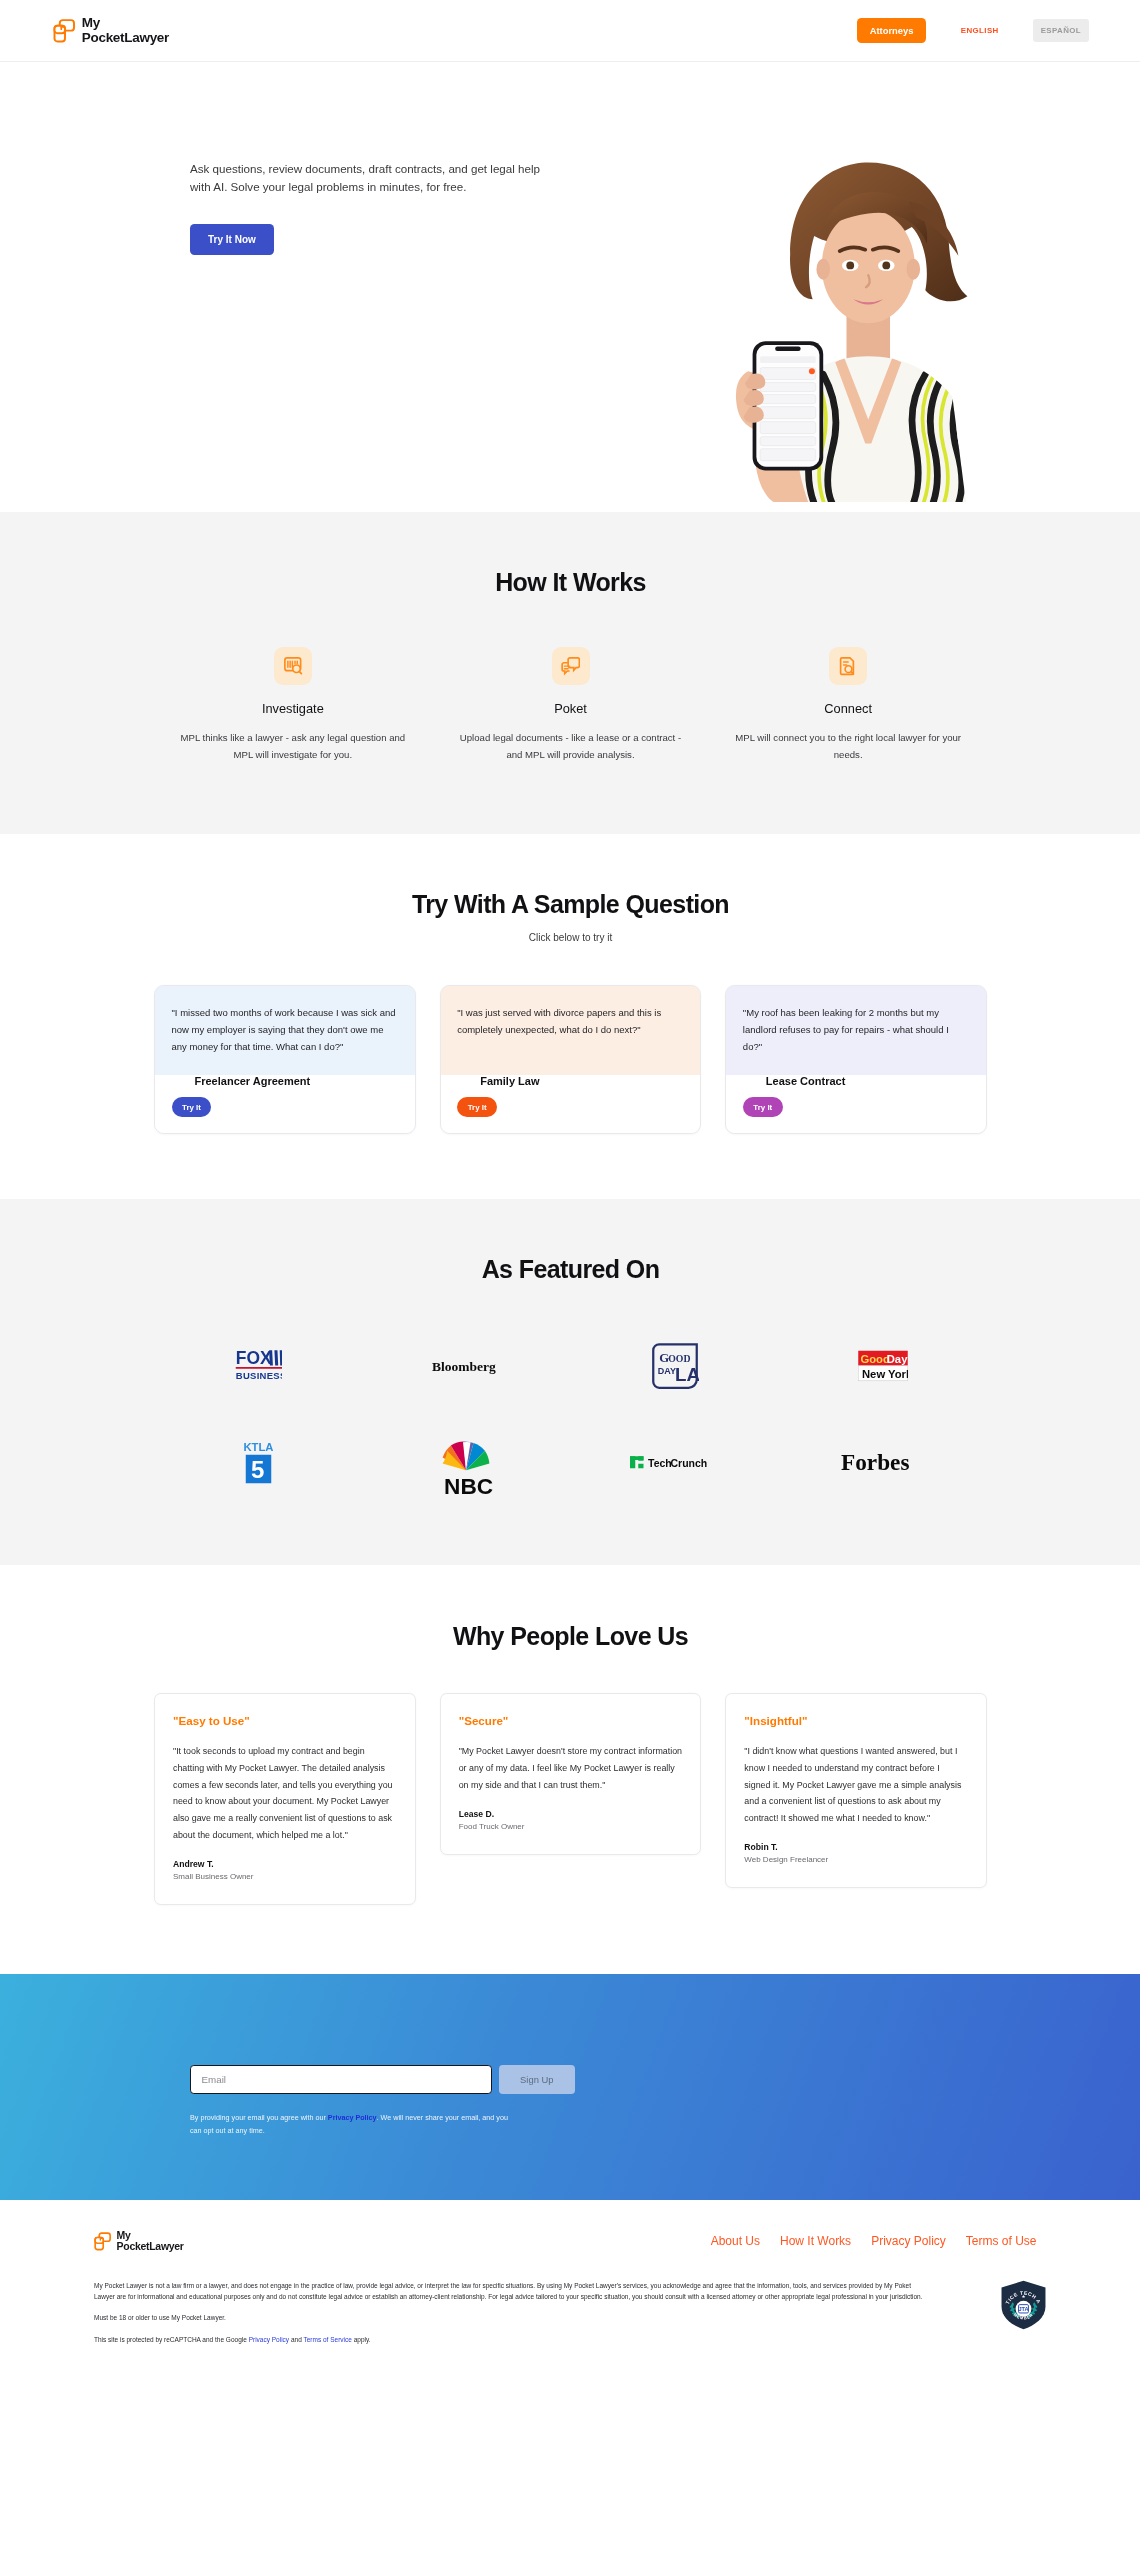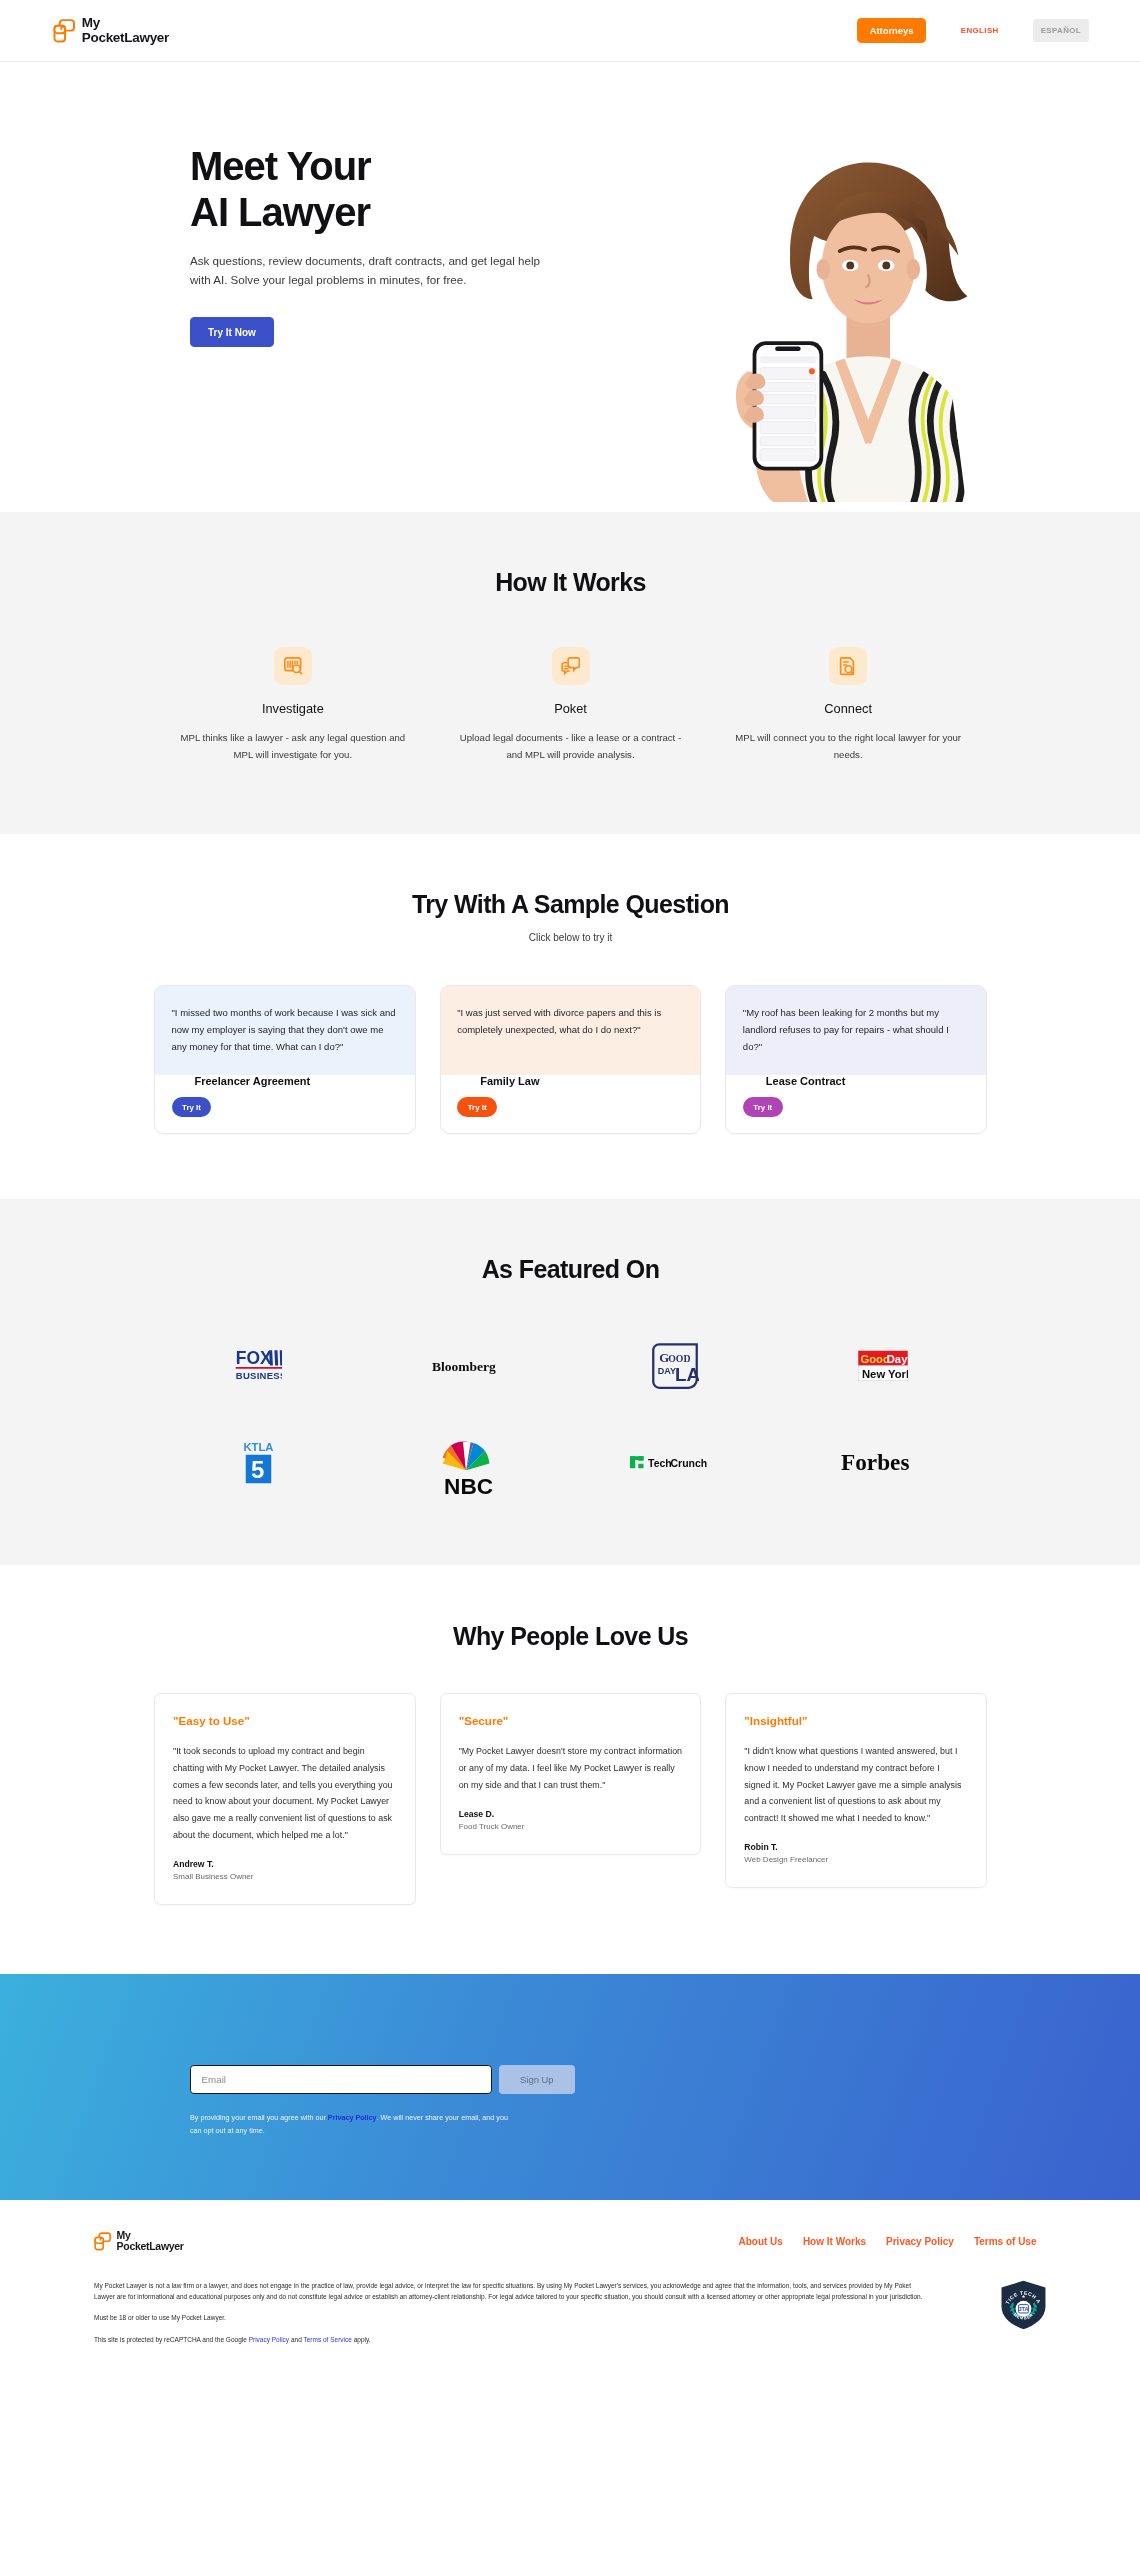--- a/index.html
+++ b/index.html
@@ -137,21 +137,21 @@
   .news-fine a { color: #1f2fd6; font-weight: 700; }
 
   
   footer { background: #fff; padding: 30px 0 42px; }
   .foot-inner { width: 953px; margin: 0 auto; }
   .foot-top { display: flex; align-items: center; justify-content: space-between; }
   .foot-logo { display: flex; align-items: center; gap: 5.3px; }
   .foot-logo .logo-mark { width: 17.3px; height: 19px; }
   .foot-logo .logo-l1, .foot-logo .logo-l2 { font-size: 10.5px; }
   .foot-nav { display: flex; gap: 20px; padding-right: 10.5px; }
-  .foot-nav a { color: #ff5722; font-size: 10px; font-weight: 700; text-decoration: none; cursor: pointer; text-align: right; }
+  .foot-nav a { color: #ff5722; font-size: 12px; font-weight: 400; text-decoration: none; cursor: pointer; text-align: right; }
   .foot-body { display: flex; justify-content: space-between; align-items: flex-start; margin-top: 27px; }
   .foot-legal { max-width: 833px; }
   .foot-legal p { font-size: 6.5px; line-height: 1.78; color: #2b2b2f; }
   .foot-legal p + p { margin-top: 9.8px; }
   .foot-legal a { color: #2a3ad6; }
   .badge { flex: none; margin-left: 19.5px; }
 </style>
 </head>
 <body>
 
@@ -175,24 +175,20 @@
       <button class="btn-attorneys">Attorneys</button>
       <span class="lang active">ENGLISH</span>
       <span class="lang inactive">ESPAÑOL</span>
     </div>
   </div>
 </header>
 
 <section class="hero sec-white">
   <div class="hero-inner">
     <div class="hero-copy">
-      <h1 class="hero-h1">
-        <div>Meet Your</div>
-        <div>AI Lawyer</div>
-      </h1>
       <p class="hero-sub">Ask questions, review documents, draft contracts, and get legal help with AI. Solve your legal problems in minutes, for free.</p>
       <button class="btn-try" style="background: rgb(59, 80, 200);">Try It Now</button>
     </div>
     <div class="hero-art">
       <svg width="323" height="353" viewBox="0 0 430 470">
         <defs>
           <linearGradient id="hair" x1="0" y1="0" x2="1" y2="1">
             <stop offset="0%" stop-color="#8d5a33"></stop>
               <stop offset="60%" stop-color="#6d4225"></stop>
               <stop offset="100%" stop-color="#4e2e18"></stop>

